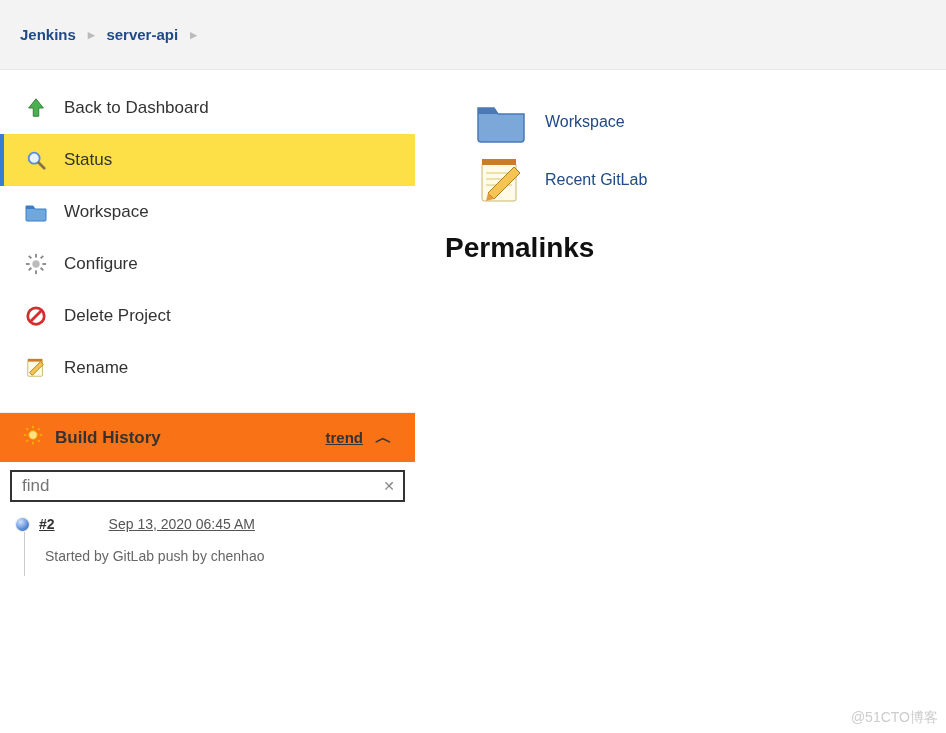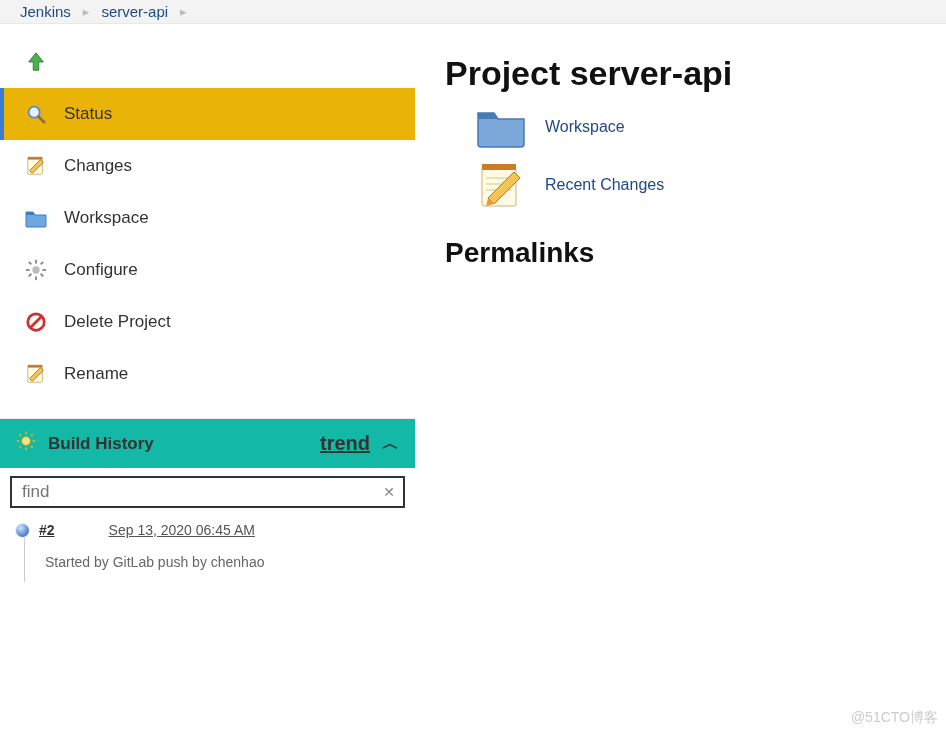--- a/index.html
+++ b/index.html
@@ -10,66 +10,66 @@
     color: #333;
     background: #fff;
     width: 946px;
   }
   a { color: #204a87; text-decoration: none; }
 
   
   .breadcrumbs {
     background: #f3f3f3;
     border-bottom: 1px solid #e8e8e8;
-    padding: 3px 20px;
+    padding: 26px 20px;
     display: flex;
     align-items: center;
     gap: 12px;
-    font-weight: 400;
+    font-weight: 700;
     color: #555;
   }
   .breadcrumb-sep { color: #bbb; font-size: 13px; }
 
   .layout { display: flex; }
   .sidebar { width: 415px; flex-shrink: 0; }
   .main { flex: 1; padding: 20px 30px 30px 30px; }
 
   
   .side-nav { padding-top: 12px; }
   .side-nav-item {
     display: flex;
     align-items: center;
     gap: 14px;
     padding: 14px 22px;
     cursor: pointer;
     font-size: 17px;
     color: #333;
   }
   .side-nav-item.selected {
-    background: #eab308;
+    background: #fde047;
     border-left: 4px solid #3a7bd5;
     padding-left: 18px;
   }
   .side-nav-item .icon-slot { width: 28px; height: 24px; display: flex; align-items: center; justify-content: center; }
 
   
   .build-history-header {
     margin-top: 18px;
-    background: #14b8a6;
+    background: #f97316;
     border-top: 1px solid #eee;
     display: flex;
     align-items: center;
-    padding: 12px 16px;
+    padding: 12px 23px;
     gap: 12px;
     font-weight: 700;
     color: #333;
     font-size: 17px;
   }
   .build-history-header .spacer { flex: 1; }
-  .trend-link { font-weight: 700; text-decoration: underline; font-size: 20px; color: #333; }
+  .trend-link { font-weight: 700; text-decoration: underline; font-size: 15px; color: #333; }
 
   .find-wrap { padding: 8px 10px; }
   .find-box {
     border: 2px solid #333;
     display: flex;
     align-items: center;
     padding: 3px 8px;
   }
   .find-box input {
     border: none;
@@ -138,42 +138,33 @@
 
   <div class="sidebar">
     <div class="side-nav">
 
       <div class="side-nav-item">
         <span class="icon-slot">
           <svg width="22" height="22" viewBox="0 0 24 24">
               <path d="M12 2 L20 12 H15 V21 H9 V12 H4 Z" fill="#4caf50" stroke="#2e7d32" stroke-width="1"></path>
             </svg>
         </span>
+        <span>Back to Dashboard</span>
       </div>
 
       <div class="side-nav-item selected">
         <span class="icon-slot">
           <svg width="22" height="22" viewBox="0 0 24 24">
               <circle cx="10" cy="10" r="6" fill="#e8f2ff" stroke="#5a8bd6" stroke-width="2"></circle>
               <line x1="15" y1="15" x2="21" y2="21" stroke="#88704a" stroke-width="3" stroke-linecap="round"></line>
             </svg>
         </span>
         <span>Status</span>
       </div>
 
-      <div class="side-nav-item">
-        <span class="icon-slot">
-          <svg width="22" height="22" viewBox="0 0 24 24">
-              <rect x="3" y="4" width="16" height="17" rx="1" fill="#fffbe6" stroke="#c9b66a"></rect>
-              <rect x="3" y="2" width="16" height="3" fill="#c97d28"></rect>
-              <path d="M8 20 L20 8 L17 5 L5 17 Z" fill="#f6c453" stroke="#b07d1f"></path>
-            </svg>
-        </span>
-        <span>Changes</span>
-      </div>
 
       <div class="side-nav-item">
         <span class="icon-slot">
           <svg width="24" height="22" viewBox="0 0 24 22">
               <path d="M2 5 h7 l2 3 h11 v11 a1 1 0 0 1 -1 1 H3 a1 1 0 0 1 -1 -1 Z" fill="#6fa8dc" stroke="#3d7cc9"></path>
               <path d="M2 5 h7 l2 3 H2 Z" fill="#3d7cc9"></path>
             </svg>
         </span>
         <span>Workspace</span>
       </div>
@@ -256,21 +247,20 @@
         <a class="build-time">Sep 13, 2020 06:45 AM</a>
       </div>
       <div class="timeline">
         <div class="build-trigger">Started by GitLab push by chenhao</div>
       </div>
     </div>
 
   </div>
 
   <div class="main">
-    <h1 class="page-title">Project server-api</h1>
 
     <div class="main-link-row">
       <span class="big-icon">
         <svg width="52" height="44" viewBox="0 0 52 44">
             <path d="M3 8 h16 l4 6 h26 v25 a3 3 0 0 1 -3 3 H6 a3 3 0 0 1 -3 -3 Z" fill="#7ba7d9" stroke="#4a79b6" stroke-width="1.5"></path>
             <path d="M3 8 h16 l4 6 H3 Z" fill="#4a79b6"></path>
           </svg>
       </span>
       <a>Workspace</a>
     </div>
@@ -280,20 +270,20 @@
         <svg width="50" height="50" viewBox="0 0 50 50">
             <rect x="6" y="8" width="34" height="38" rx="2" fill="#fffbe6" stroke="#c9b66a"></rect>
             <rect x="6" y="4" width="34" height="6" fill="#c97d28"></rect>
             <line x1="10" y1="18" x2="36" y2="18" stroke="#d8c87a"></line>
             <line x1="10" y1="24" x2="36" y2="24" stroke="#d8c87a"></line>
             <line x1="10" y1="30" x2="36" y2="30" stroke="#d8c87a"></line>
             <path d="M18 44 L44 18 L38 12 L12 38 Z" fill="#f6c453" stroke="#b07d1f"></path>
             <path d="M12 38 L10 46 L18 44 Z" fill="#e49b3b"></path>
           </svg>
       </span>
-      <a>Recent Changes</a>
+      <a>Recent GitLab</a>
     </div>
 
     <h2 class="permalinks">Permalinks</h2>
   </div>
 </div>
 
 <div class="watermark">@51CTO博客</div>
 
 </body></html>

